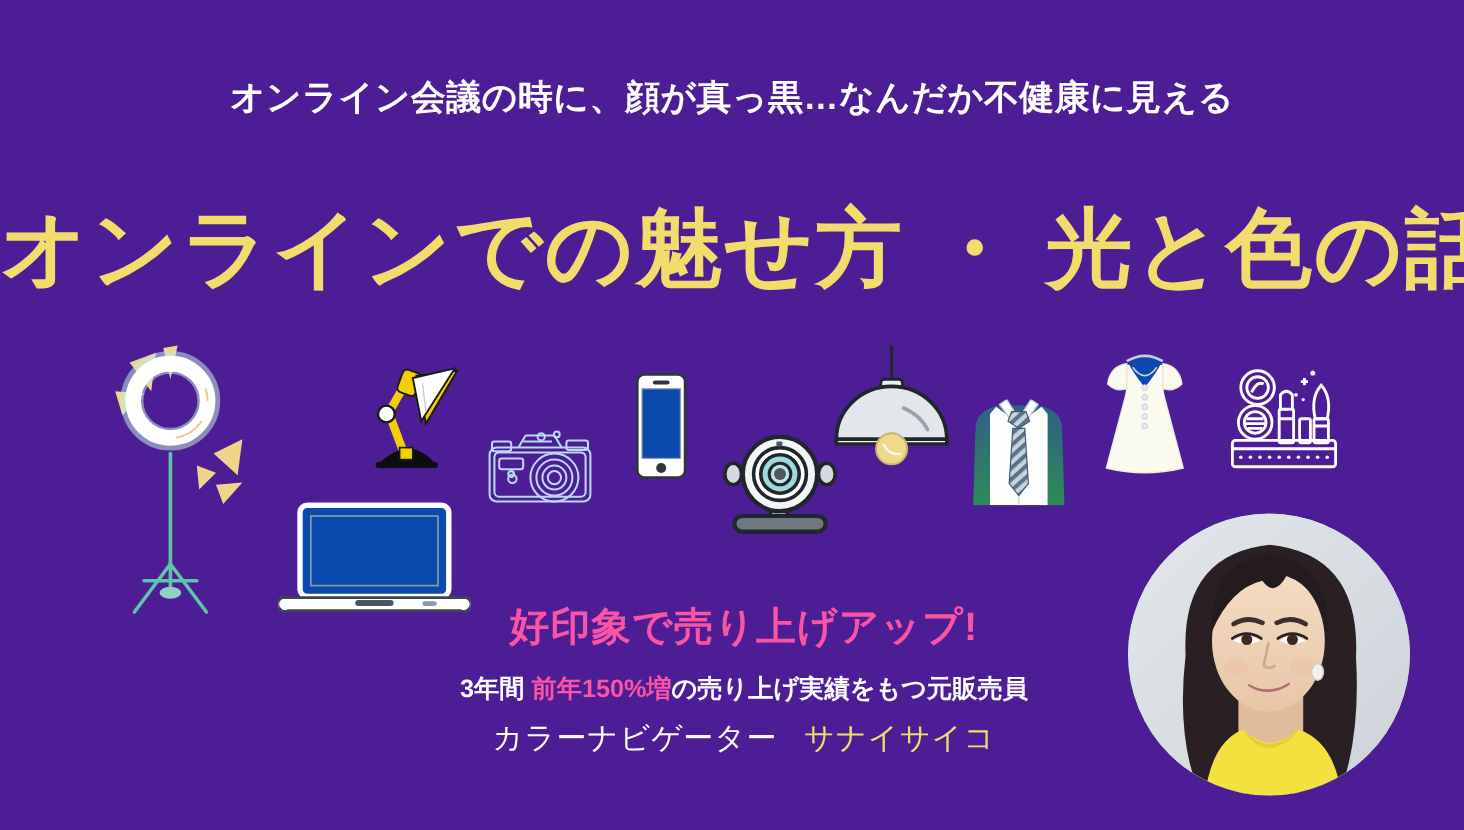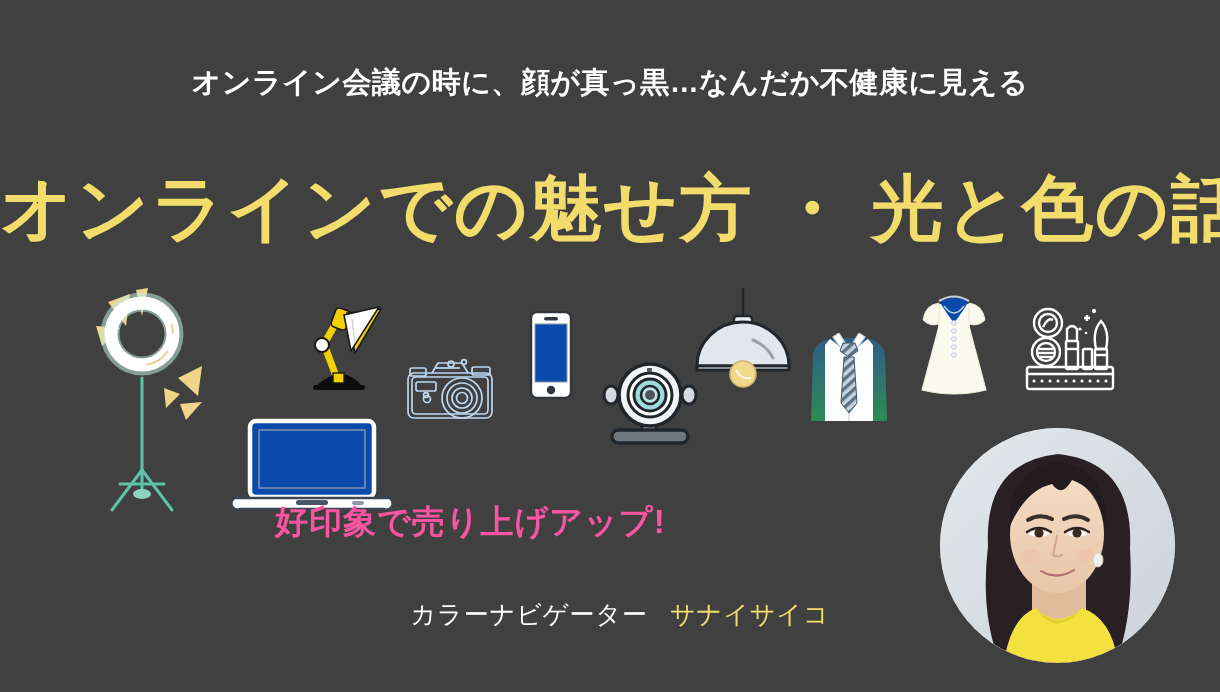--- a/index.html
+++ b/index.html
@@ -4,21 +4,21 @@
 <style>
   html, body {
     margin: 0;
     padding: 0;
     background: #ffffff;
   }
   #poster {
     position: relative;
     width: 1220px;
     height: 692px;
-    background: #404040;
+    background: #4c1d95;
     overflow: hidden;
     font-family: "Liberation Sans", "DejaVu Sans", sans-serif;
   }
 
   
   .subtitle {
     position: absolute;
     top: 62px;
     left: 0;
     width: 1220px;
@@ -49,20 +49,21 @@
   .icon {
     position: absolute;
   }
 
   
   .tagline {
     position: absolute;
     top: 500px;
     left: 275px;
     width: 690px;
+    text-align: center;
     color: #fb54a3;
     font-size: 33px;
     font-weight: bold;
     letter-spacing: 1px;
     white-space: nowrap;
   }
   .credentials {
     position: absolute;
     top: 560px;
     left: 275px;
@@ -320,20 +321,23 @@
         <circle cx="60" cy="76" r="1.5"></circle>
           <circle cx="68" cy="76" r="1.5"></circle>
         <circle cx="76" cy="76" r="1.5"></circle>
           <circle cx="84" cy="76" r="1.5"></circle>
       </g>
     </svg>
   </div>
 
   <div class="tagline">好印象で売り上げアップ!</div>
 
+  <div class="credentials">
+    <span>3年間 </span><span class="hl">前年150%増</span><span>の売り上げ実績をもつ元販売員</span>
+  </div>
 
   <div class="byline">
     <span>カラーナビゲーター</span><span class="name">サナイサイコ</span>
   </div>
 
   <div class="portrait">
     <svg width="235" height="235" viewBox="0 0 235 235">
       <defs>
         <linearGradient id="bgph" x1="0" y1="0" x2="1" y2="1">
           <stop offset="0%" stop-color="#e3e7ea"></stop>

